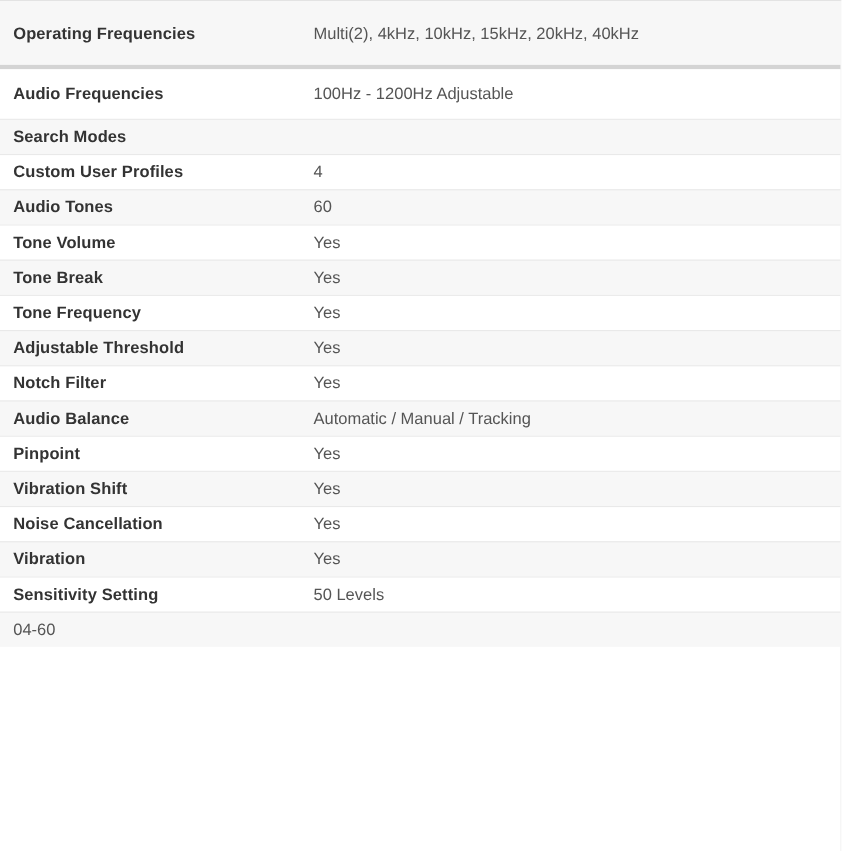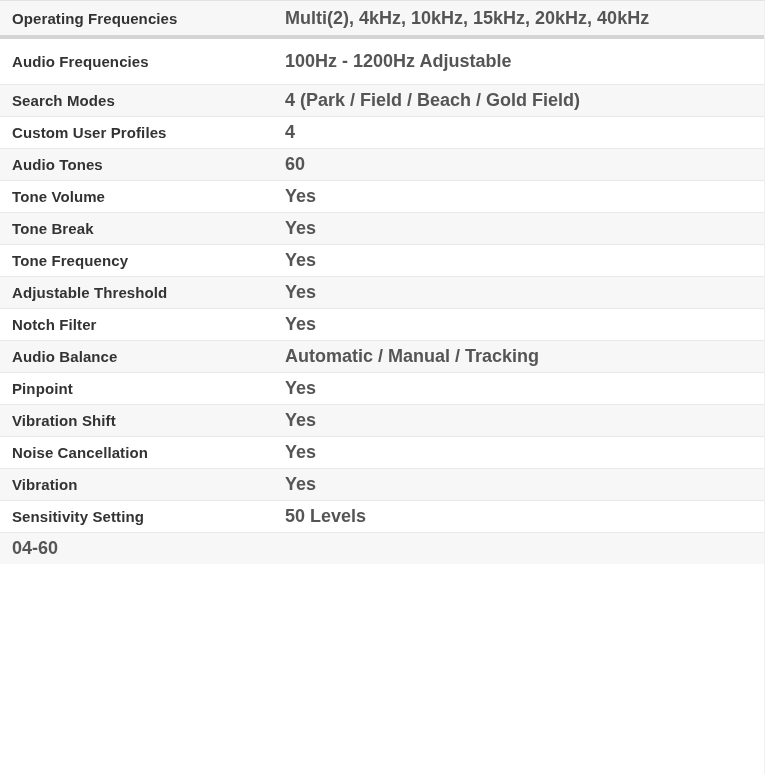--- a/index.html
+++ b/index.html
@@ -26,61 +26,60 @@
     display:flex;
     align-items:center;
     height:32px;
     box-sizing:border-box;
     border-top:1px solid var(--divider);
     padding-left:12px;
     background:var(--row-bg);
   }
   .spec-row.alt{background:var(--alt-bg);}
   .spec-row.first{
-    height:38px;
+    height:62px;
     border-top:none;
     border-bottom:4px solid var(--thick-divider);
   }
   .spec-row.second{
     height:45px;
     border-top:none;
   }
   .spec-label{
     flex:0 0 273px;
     width:273px;
     font-size:15px;
     font-weight:bold;
     color:var(--label-color);
     letter-spacing:0.1px;
   }
   .spec-value{
     flex:1 1 auto;
-    font-size:18px;
-    font-weight:bold;
+    font-size:15px;
+    font-weight:normal;
     color:var(--value-color);
   }
 </style>
 </head>
 <body>
 
 <div class="spec-table">
 
     <div class="spec-row alt first">
       <div class="spec-label">Operating Frequencies</div>
       <div class="spec-value">Multi(2), 4kHz, 10kHz, 15kHz, 20kHz, 40kHz</div>
     </div>
 
     <div class="spec-row second">
       <div class="spec-label">Audio Frequencies</div>
       <div class="spec-value">100Hz - 1200Hz Adjustable</div>
     </div>
 
     <div class="spec-row alt">
       <div class="spec-label">Search Modes</div>
-      <div class="spec-value">4 (Park / Field / Beach / Gold Field)</div>
     </div>
 
     <div class="spec-row">
       <div class="spec-label">Custom User Profiles</div>
       <div class="spec-value">4</div>
     </div>
 
     <div class="spec-row alt">
       <div class="spec-label">Audio Tones</div>
       <div class="spec-value">60</div>

